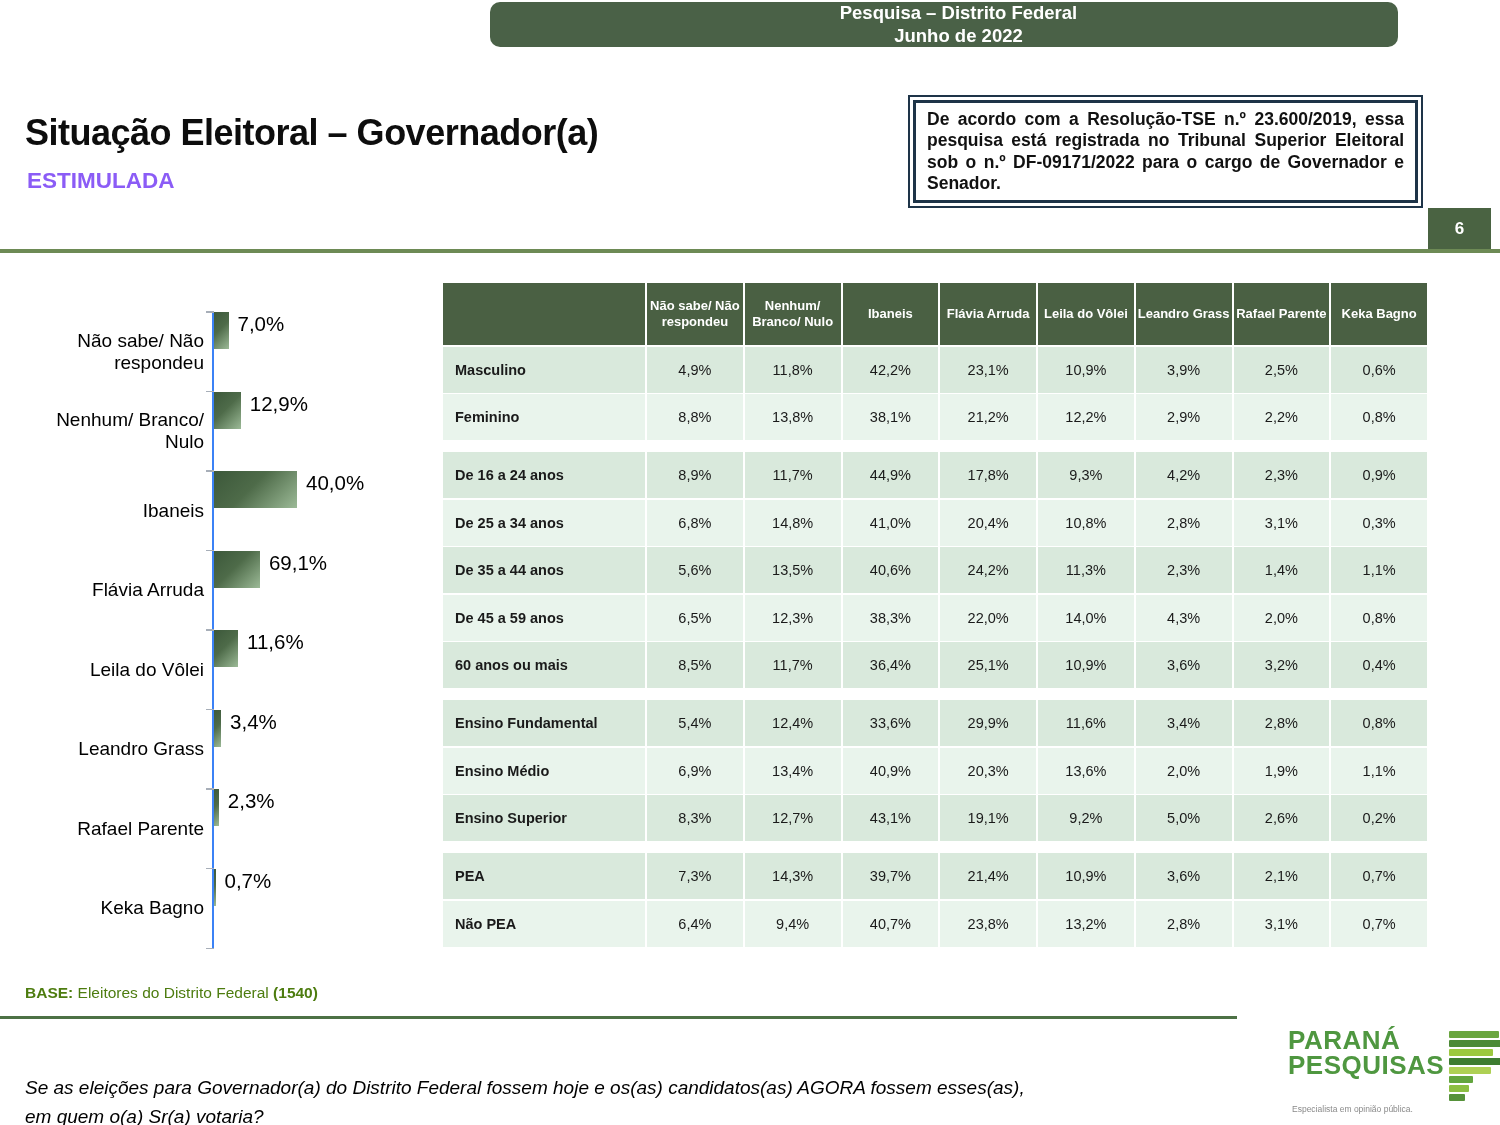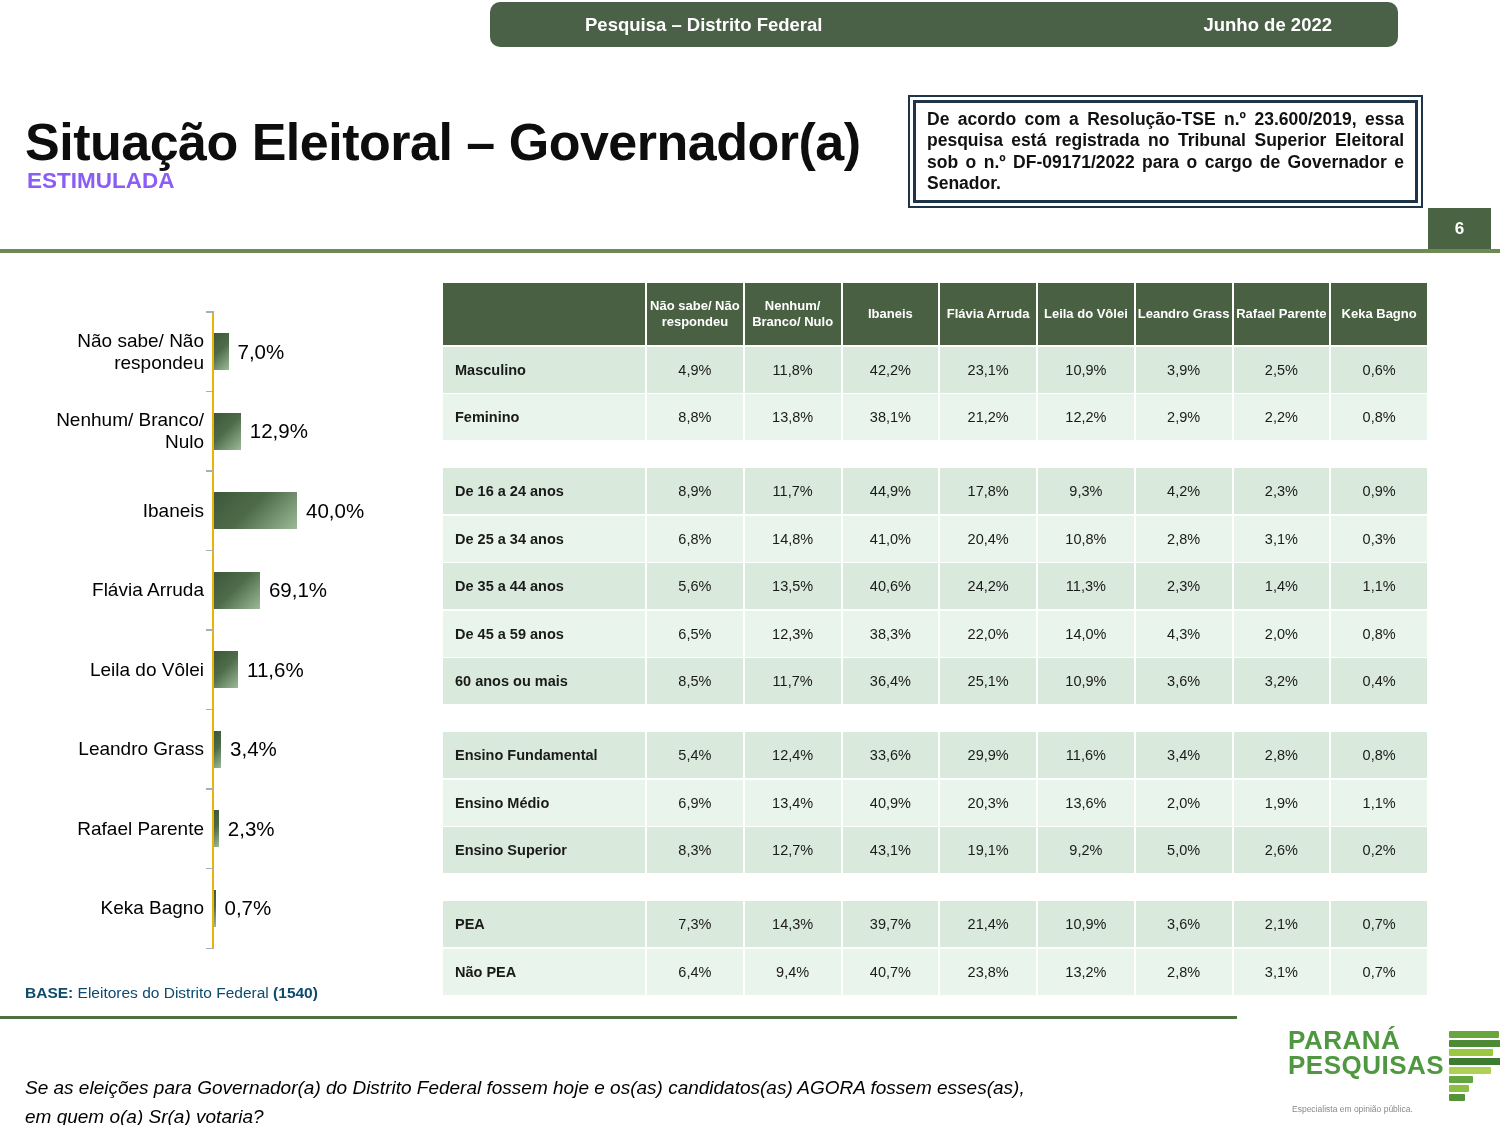--- a/index.html
+++ b/index.html
@@ -5,54 +5,54 @@
   html,body{margin:0;padding:0;}
   body{
     width:1500px;height:1125px;position:relative;overflow:hidden;
     background:#ffffff;font-family:"Liberation Sans",sans-serif;
   }
   
   .banner{
     position:absolute;left:490px;top:2px;width:908px;height:45px;
     background:#4a6147;border-radius:10px;color:#fff;font-weight:bold;font-size:18.5px;
     display:flex;align-items:center;justify-content:space-between;
-    padding:0 66px 0 95px;box-sizing:border-box;
+    padding:0 66px 0 95px;box-sizing:border-box;flex-direction:column;
   }
   
-  .title{position:absolute;left:25px;top:112px;font-size:52px;font-weight:bold;color:#0d0d0d;letter-spacing:-0.5px;}
+  .title{position:absolute;left:25px;top:112px;font-size:36px;font-weight:bold;color:#0d0d0d;letter-spacing:-0.5px;}
   .subtitle{position:absolute;left:27px;top:168px;font-size:22.5px;font-weight:bold;color:#8b5cf6;}
   
   .tse{position:absolute;left:908px;top:95px;width:515px;box-sizing:border-box;border:2px solid #1e3448;padding:3px;background:#fff;}
   .tse-inner{border:3px solid #1e3448;padding:6px 11px;font-weight:bold;font-size:17.5px;line-height:1.22;text-align:justify;color:#111;}
   
   .pagebox{position:absolute;left:1428px;top:208px;width:63px;height:42px;background:#4a6342;color:#fff;
     font-weight:bold;font-size:17px;display:flex;align-items:center;justify-content:center;}
   .rule1{position:absolute;left:0;top:249px;width:1500px;height:4px;background:#6d8a55;}
   .rule2{position:absolute;left:0;top:1016px;width:1237px;height:3px;background:#4d7145;}
   
   .chart{position:absolute;left:18px;top:312px;width:430px;}
   .chart-row{display:flex;align-items:center;height:79.5px;}
   .chart-label{width:186px;margin-right:8px;text-align:right;font-size:19px;line-height:1.15;color:#000;}
-  .chart-barwrap{flex:1;align-self:stretch;border-left:2px solid #eab308;display:flex;align-items:center;position:relative;}
+  .chart-barwrap{flex:1;align-self:stretch;border-left:2px solid #3b82f6;display:flex;position:relative;}
   .chart-barwrap::before{content:"";position:absolute;left:-8px;top:-1px;width:8px;height:1.5px;background:#a7aeb8;}
   .chart-row:last-child .chart-barwrap::after{content:"";position:absolute;left:-8px;bottom:-1px;width:8px;height:1.5px;background:#a7aeb8;}
   .chart-bar{height:37px;background:linear-gradient(135deg,#3c583a 0%,#4e6b49 45%,#9cba97 100%);}
   .chart-value{margin-left:9px;font-size:20.5px;color:#000;white-space:nowrap;}
   
   .table{position:absolute;left:443px;top:283px;width:984px;}
   .trow{display:grid;grid-template-columns:202px repeat(8,1fr);column-gap:2px;margin-bottom:1.5px;}
   .thead .cell{background:#4a6043;color:#fff;font-weight:bold;font-size:13px;height:62px;
     display:flex;align-items:center;justify-content:center;text-align:center;line-height:1.25;padding:0 2px;box-sizing:border-box;}
-  .tgroup + .tgroup{margin-top:28px;}
+  .tgroup + .tgroup{margin-top:12px;}
   .cell-data{height:46px;display:flex;align-items:center;justify-content:center;font-size:14.5px;color:#1a1a1a;}
   .cell-label{justify-content:flex-start;padding-left:12px;box-sizing:border-box;font-weight:bold;}
   .row-dark .cell-data{background:#d9e9dc;}
   .row-light .cell-data{background:#e9f4ec;}
   
-  .base{position:absolute;left:25px;top:984px;font-size:15.5px;color:#0c4a6e;}
+  .base{position:absolute;left:25px;top:984px;font-size:15.5px;color:#4d7c0f;}
   .base .b{font-weight:bold;}
   .question{position:absolute;left:25px;top:1073px;font-size:19px;line-height:1.55;color:#000;font-style:italic;}
   
   .logo{position:absolute;left:1288px;top:1028px;}
   .logo-top{display:flex;align-items:flex-start;}
   .logo-text{text-align:left;color:#4f9740;font-weight:bold;font-size:26px;line-height:0.95;letter-spacing:0.5px;}
   .logo-bars{display:flex;flex-direction:column;gap:2px;margin-left:5px;margin-top:3px;}
   .logo-bar{height:7px;border-radius:1px;}
   .logo-bar:nth-child(1){width:50px;background:#6aa63f;}
   .logo-bar:nth-child(2){width:54px;background:#4c8a36;}

